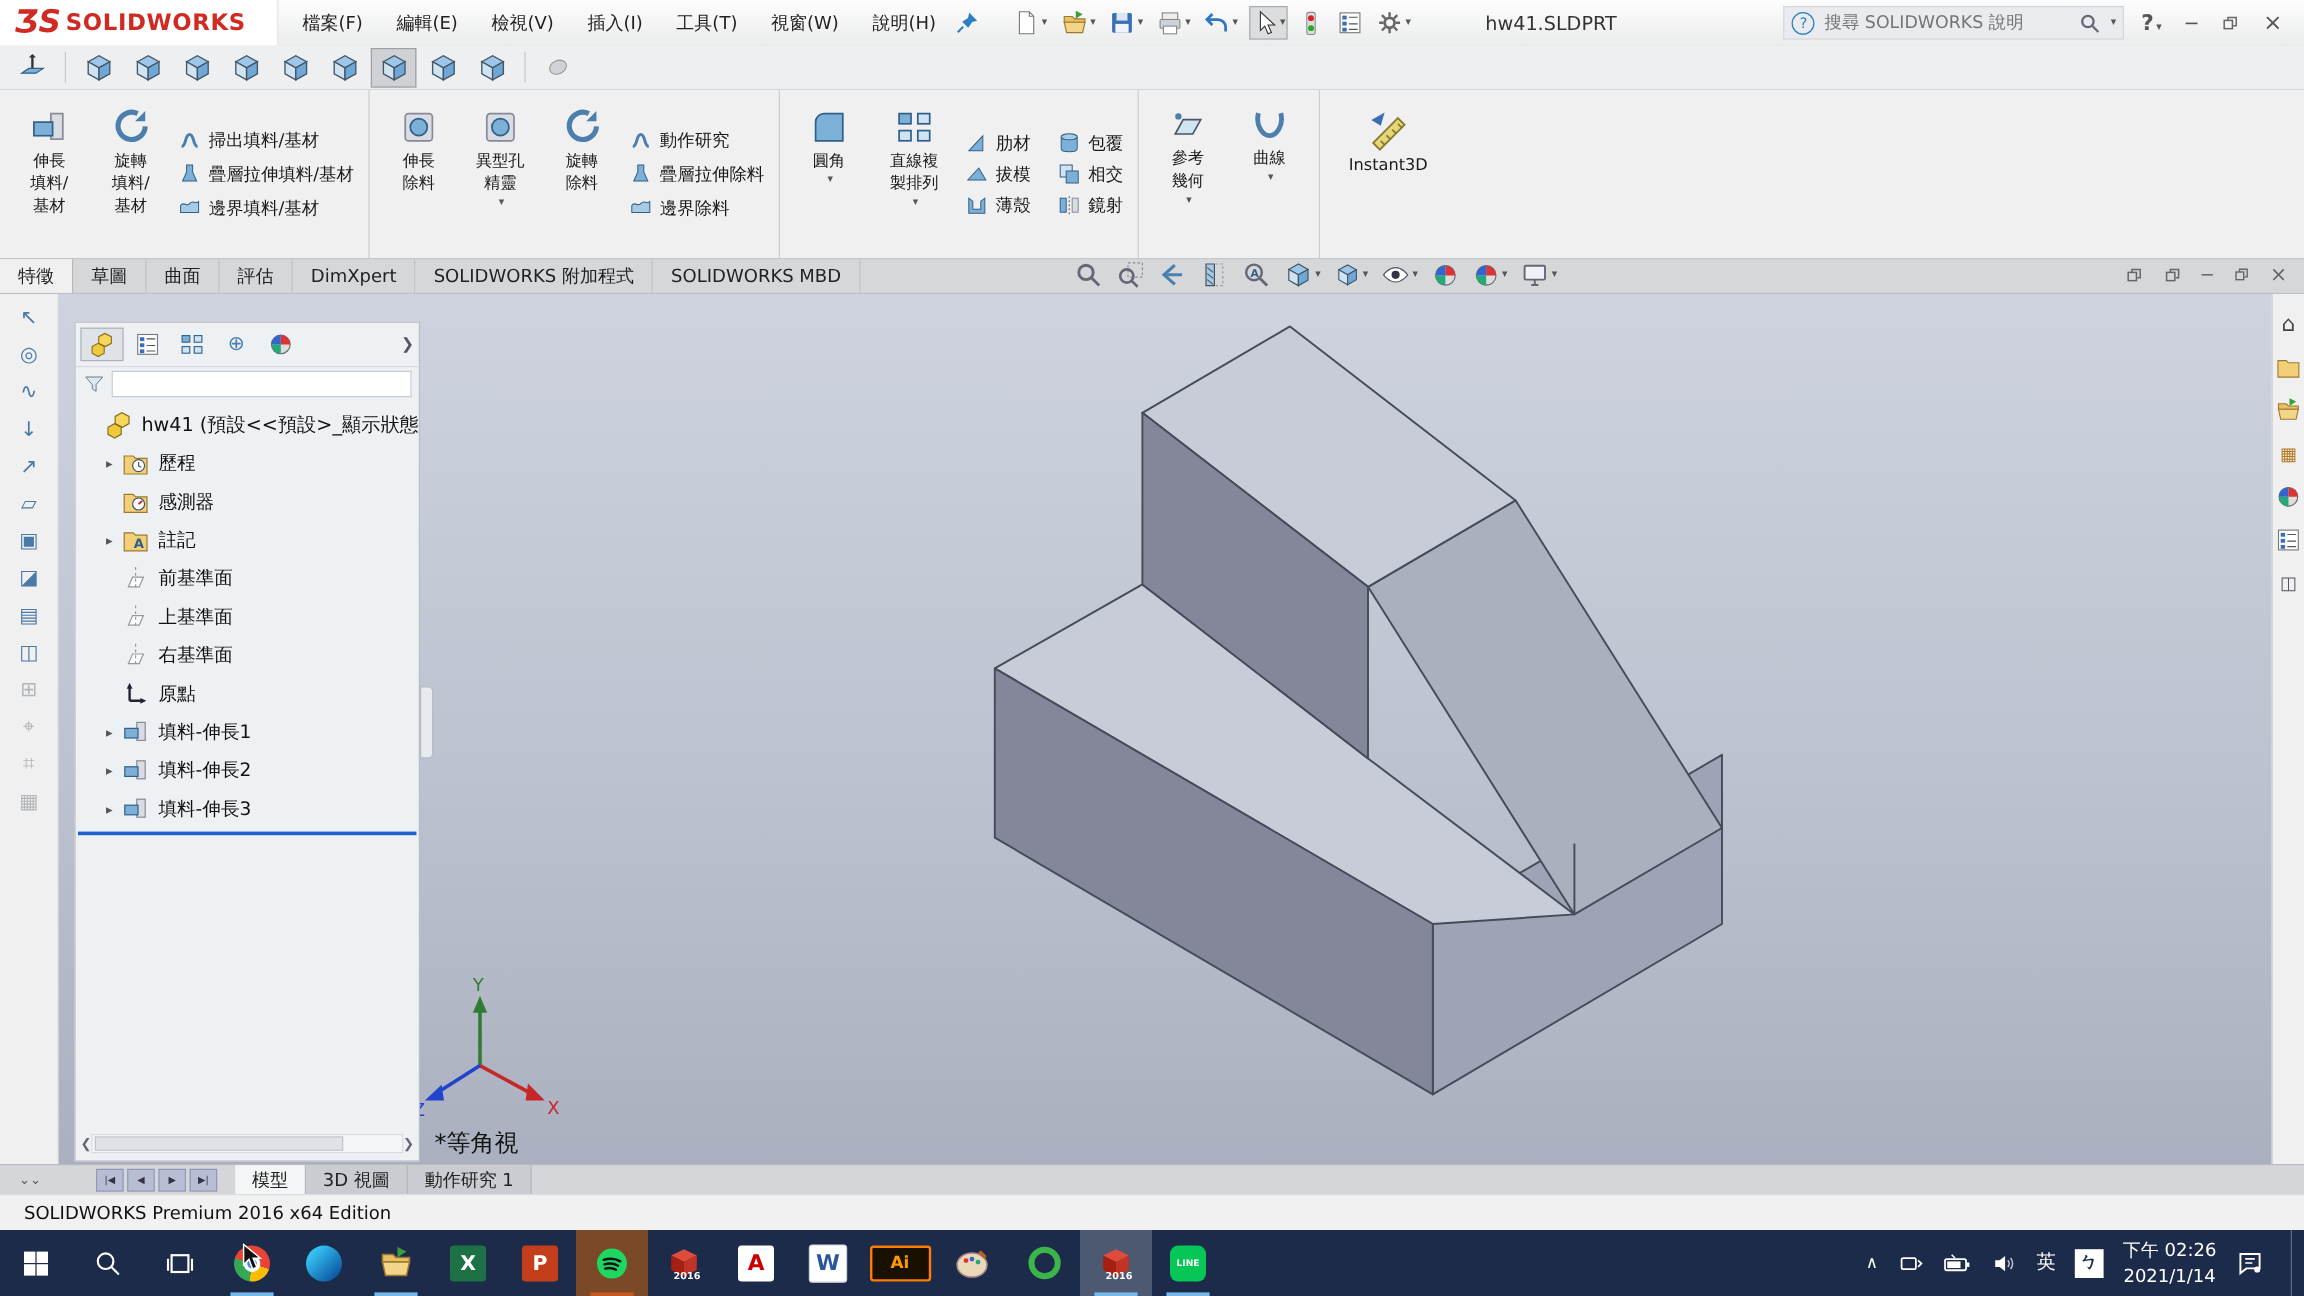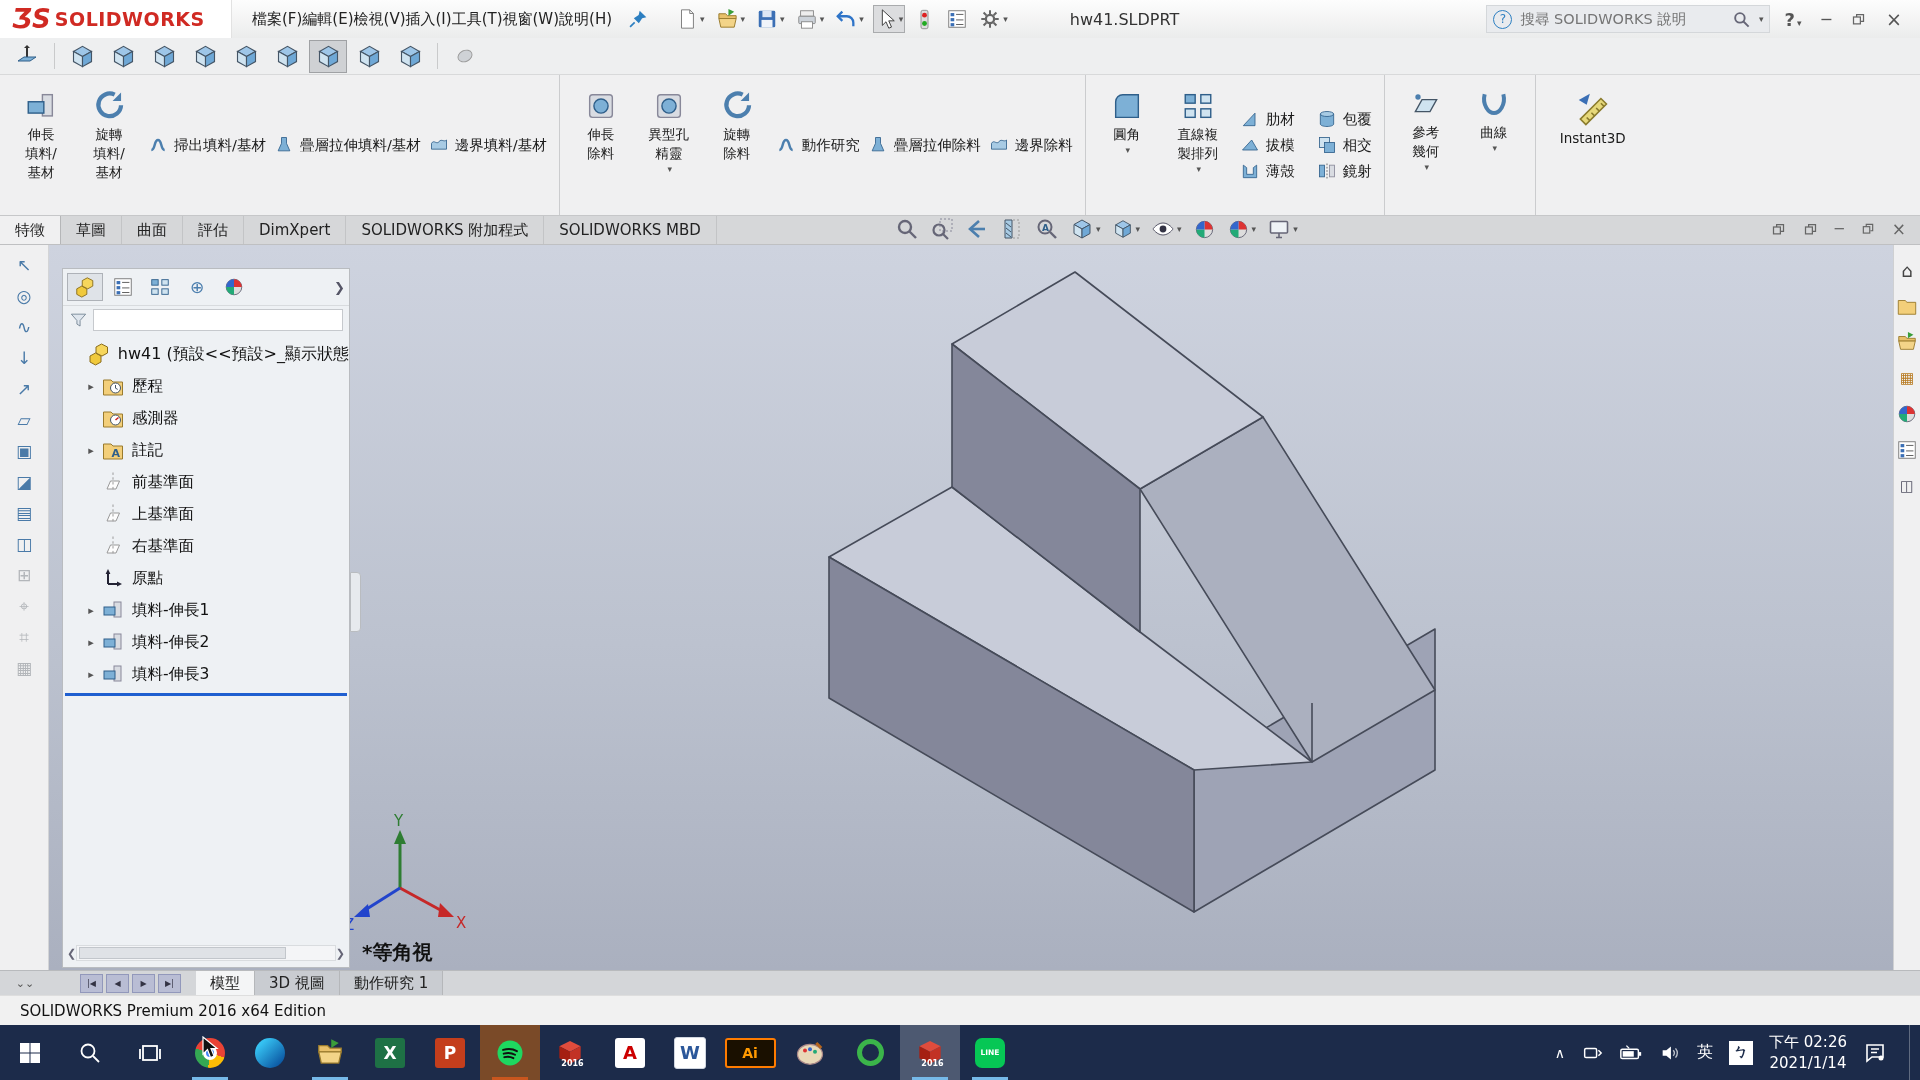--- a/index.html
+++ b/index.html
@@ -11,21 +11,21 @@
   svg{display:block}
   .dd{font-size:9px;color:#555;margin-left:2px}
 
   
   #titlebar{left:0;top:0;width:1920px;height:38px;background:linear-gradient(#fdfdfd,#ebecec);
             border-bottom:1px solid #d2d3d4;display:flex;align-items:center}
   #logo{width:232px;height:100%;background:#fff;display:flex;align-items:center;padding-left:12px;box-sizing:border-box;border-right:1px solid #e2e2e2}
   #logo .ds{color:#d02a23;font-weight:bold;font-style:italic;font-size:26px;margin-right:4px}
   #logo .sw{color:#d02a23;font-size:19px;letter-spacing:.5px}
   #logo .sw b{font-weight:bold}
-  #menubar{display:flex;margin-left:20px;font-size:15px;color:#222}
+  #menubar{display:flex;gap:28px;margin-left:20px;font-size:15px;color:#222}
   #menubar span{cursor:default}
   .qat{display:flex;align-items:center;gap:7px;margin-left:26px}
   .qbtn{display:flex;align-items:center;padding:2px 1px;border:1px solid transparent}
   .qbtn.pressed{background:#dcdddf;border:1px solid #a9abad}
   #doctitle{margin-left:60px;font-size:16px;color:#333}
   #searchbox{margin-left:auto;width:270px;height:26px;background:#e9ebee;border:1px solid #d4d7da;
              display:flex;align-items:center;padding:0 6px;gap:6px}
   #searchbox .qm{width:17px;height:17px;border:1.5px solid #2d7fc1;border-radius:50%;color:#2d7fc1;
                  font-size:12px;display:flex;align-items:center;justify-content:center}
   #searchbox input{border:0;background:transparent;outline:none;flex:1;font-size:14.5px;color:#555;
@@ -37,41 +37,41 @@
            display:flex;align-items:center;padding-left:8px;box-sizing:border-box;gap:3px}
   .vbtn{width:36px;height:31px;display:flex;align-items:center;justify-content:center;border:1px solid transparent}
   .vbtn.pressed{background:#cfd1d4;border:1px solid #9fa1a4}
   .vsep{width:1px;height:26px;background:#c9cacb;margin:0 5px}
 
   
   #ribbon{left:0;top:75px;width:1920px;height:140px;background:#f0f0f1;display:flex;box-sizing:border-box}
   .rgroup{display:flex;align-items:center;padding:4px 12px;border-right:1px solid #cbccce;gap:10px}
   .bigbtn{width:58px;display:flex;flex-direction:column;align-items:center;justify-content:flex-start;
           gap:3px;font-size:13.5px;line-height:1.2;text-align:center;color:#1a1a1a;padding-top:4px;align-self:flex-start;margin-top:6px}
-  .smcol{display:flex;flex-direction:row;justify-content:flex-start;gap:8px;align-self:center}
+  .smcol{display:flex;flex-direction:column;justify-content:flex-start;gap:8px;align-self:center}
   .smbtn{display:flex;align-items:center;gap:6px;font-size:14.5px;color:#1a1a1a;white-space:nowrap}
   .sm2{display:grid;grid-auto-flow:column;grid-template-rows:repeat(3,1fr);column-gap:22px;row-gap:6px;align-self:center}
 
   
   #tabrow{left:0;top:215px;width:1920px;height:30px;background:#d6d7d9;border-top:1px solid #c6c7c9;
           border-bottom:1px solid #bfc0c2;display:flex;align-items:stretch;box-sizing:border-box}
   .cmtab{padding:0 15px;display:flex;align-items:center;font-size:15px;color:#222;border-right:1px solid #c3c4c6}
   .cmtab.active{background:#f0f0f1;border-right:1px solid #b5b6b8}
   #hud{position:absolute;left:895px;top:217px;display:flex;align-items:center;gap:11px;color:#5a6573}
   #docwin{position:absolute;right:14px;top:219px;display:flex;align-items:center;gap:17px;color:#666;font-size:15px}
 
   
   #lefttools{left:0;top:245px;width:49px;height:725px;background:#f0f0f1;border-right:1px solid #d3d4d6;
              display:flex;flex-direction:column;align-items:center;padding-top:10px;box-sizing:border-box;
              gap:11px;font-size:17px;color:#4a7aa8}
   #lefttools .dim{color:#b3b6ba}
   #viewport{left:49px;top:245px;width:1871px;height:725px;
             background:linear-gradient(#ced3df 0%,#bcc2cf 55%,#aab0bf 100%)}
   #partsvg{position:absolute;left:0;top:0}
-  #viewlabel{position:absolute;left:313px;top:694px;font-size:20px;color:#111;font-weight:bold}
+  #viewlabel{position:absolute;left:313px;top:694px;font-size:20px;color:#111;font-weight:normal}
 
   
   #fmpanel{left:62px;top:268px;width:288px;height:700px;background:#eef1f4;border:1px solid #b9bcc0;box-sizing:border-box}
   #paneltabs{height:32px;display:flex;align-items:center;gap:3px;padding:2px 4px;border-bottom:1px solid #d8dbde}
   .ptab{width:34px;height:26px;display:flex;align-items:center;justify-content:center}
   .ptab.active{background:#dfe3e8;border:1px solid #aeb2b8}
   #paneltabs .more{margin-left:auto;color:#556;font-size:13px}
   #filterrow{height:28px;display:flex;align-items:center;gap:5px;padding:0 6px}
   #filterrow .fbox{flex:1;height:20px;background:#fff;border:1px solid #c6c9cd}
   #ftree{padding-top:4px;font-size:15.5px;color:#111}

